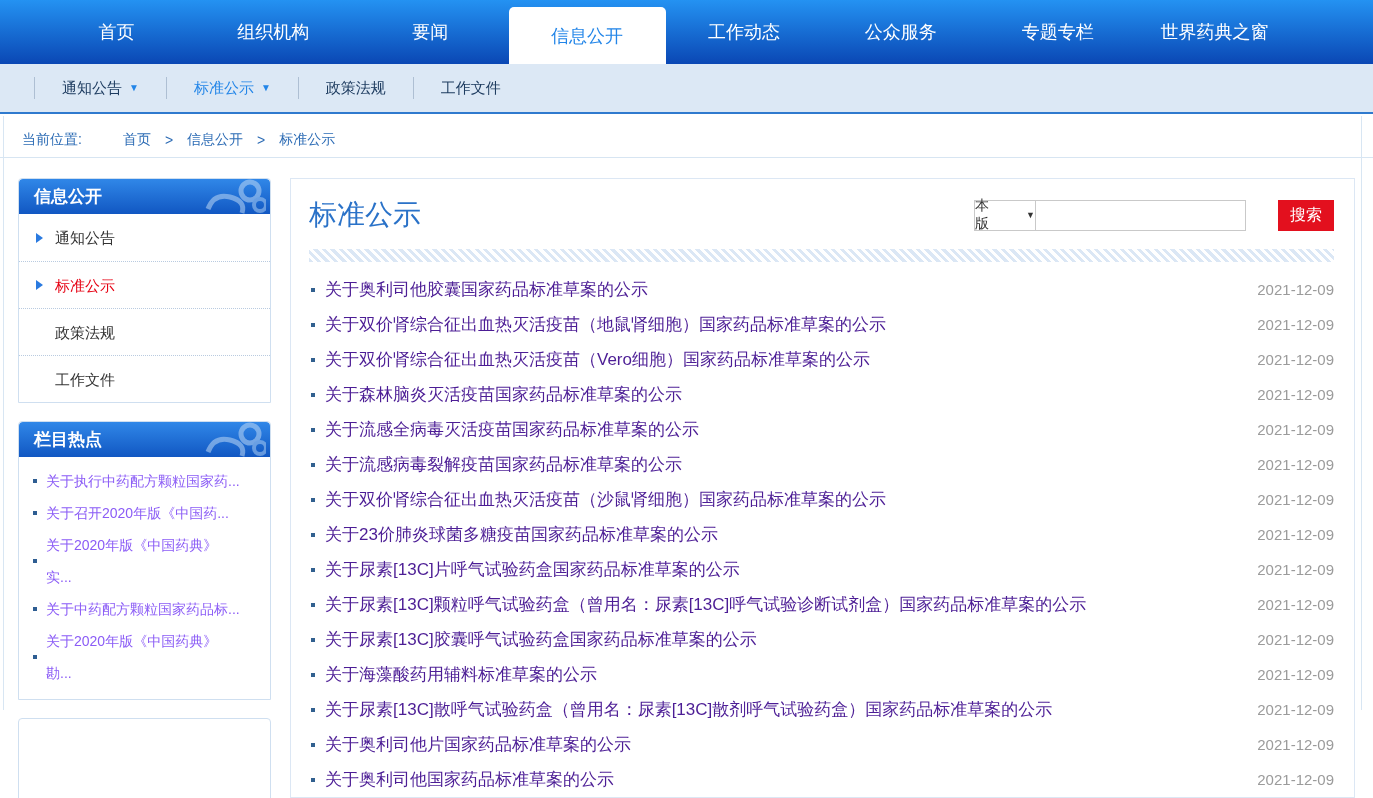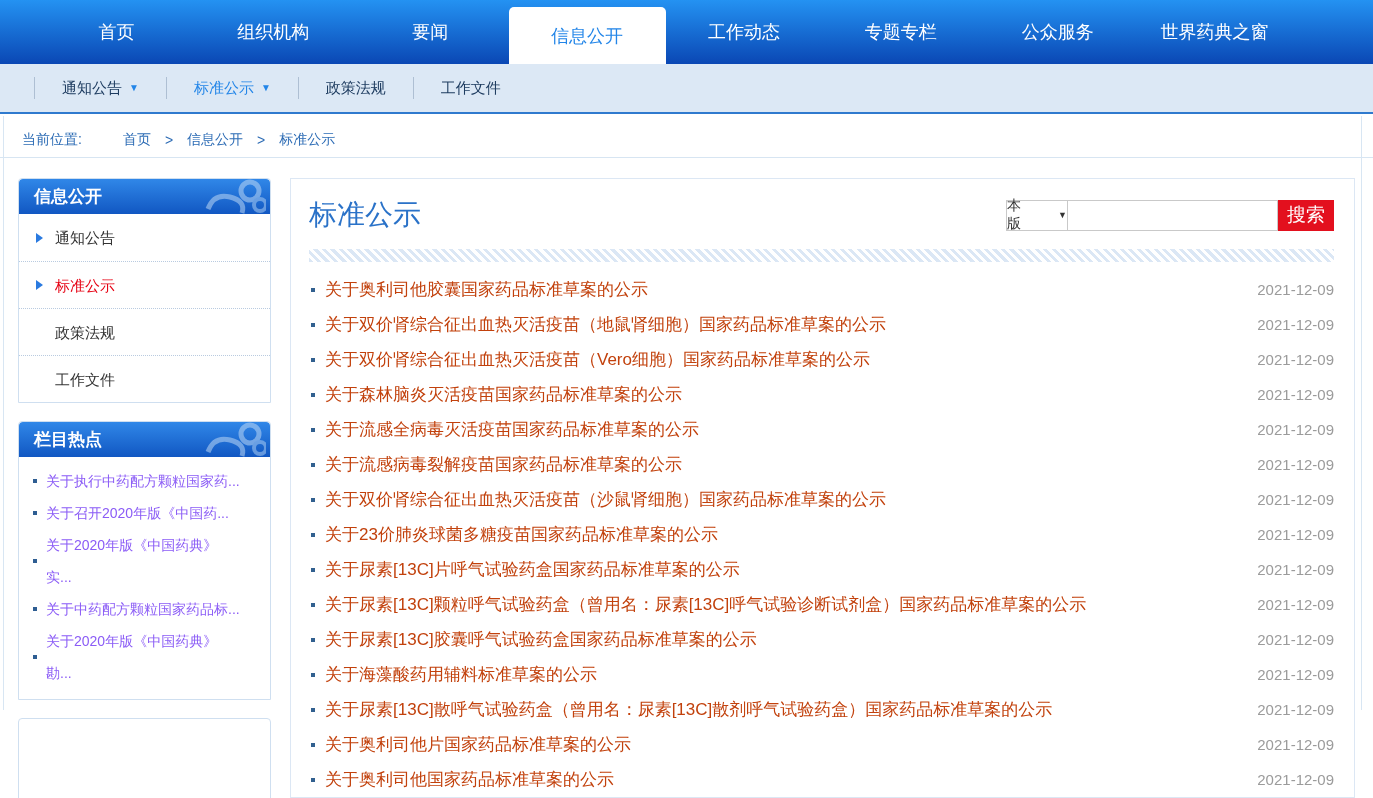--- a/index.html
+++ b/index.html
@@ -69,30 +69,30 @@
     padding:16px 20px 0 18px; overflow:hidden; background:#fff; }
   .main-head { display:flex; justify-content:space-between; align-items:center; height:40px; }
   .main-title { font-size:28px; color:#2a72c8; }
   .search-bar { display:flex; align-items:stretch; height:31px; }
   .search-select { width:62px; border:1px solid #c9c9c9; background:#fff; display:flex;
     align-items:center; justify-content:center; gap:26px; font-size:14px; color:#333;
     cursor:pointer; }
   .select-caret { font-size:9px; color:#333; line-height:1; }
   .search-input { width:210px; border:1px solid #c9c9c9; border-left:none; outline:none;
     font-size:14px; padding:0 8px; color:#333; }
-  .search-button { width:56px; border:none; background:#e3101e; color:#fff; font-size:19px;
-    display:flex; align-items:center; justify-content:center; cursor:pointer; }
+  .search-button { width:56px; border:none; background:#e3101e; color:#fff; font-size:16px;
+    display:flex; align-items:center; justify-content:center; cursor:pointer;margin-left:32px; }
 
   .hatch { height:13px; margin-top:14px;
     background:repeating-linear-gradient(45deg,#dbe7f5 0px,#dbe7f5 3px,#fff 3px,#fff 6px); }
 
   .news-list { margin-top:10px; }
   .news-row { display:flex; align-items:center; height:35px; }
   .news-bullet { width:4px; height:4px; background:#31608f; margin:0 10px 0 2px; flex:none; }
-  .news-title { flex:1; font-size:17px; color:#c2410c; white-space:nowrap; overflow:hidden;
+  .news-title { flex:1; font-size:17px; color:#4c1d95; white-space:nowrap; overflow:hidden;
     cursor:pointer; }
   .news-date { flex:none; margin-left:6px; font-size:15px; color:#9b9b9b; }
 </style>
 </head>
 <body>
 
 <div class="page">
 
   <div class="topnav">
 
@@ -110,25 +110,25 @@
 
       <div class="nav-item active">
         <span>信息公开</span>
       </div>
 
       <div class="nav-item">
         <span>工作动态</span>
       </div>
 
       <div class="nav-item">
+        <span>公众服务</span>
+      </div>
+
+      <div class="nav-item">
         <span>专题专栏</span>
-      </div>
-
-      <div class="nav-item">
-        <span>公众服务</span>
       </div>
 
       <div class="nav-item">
         <span>世界药典之窗</span>
       </div>
     </div>
 
   <div class="subnav">
 
       <div class="subnav-item">

